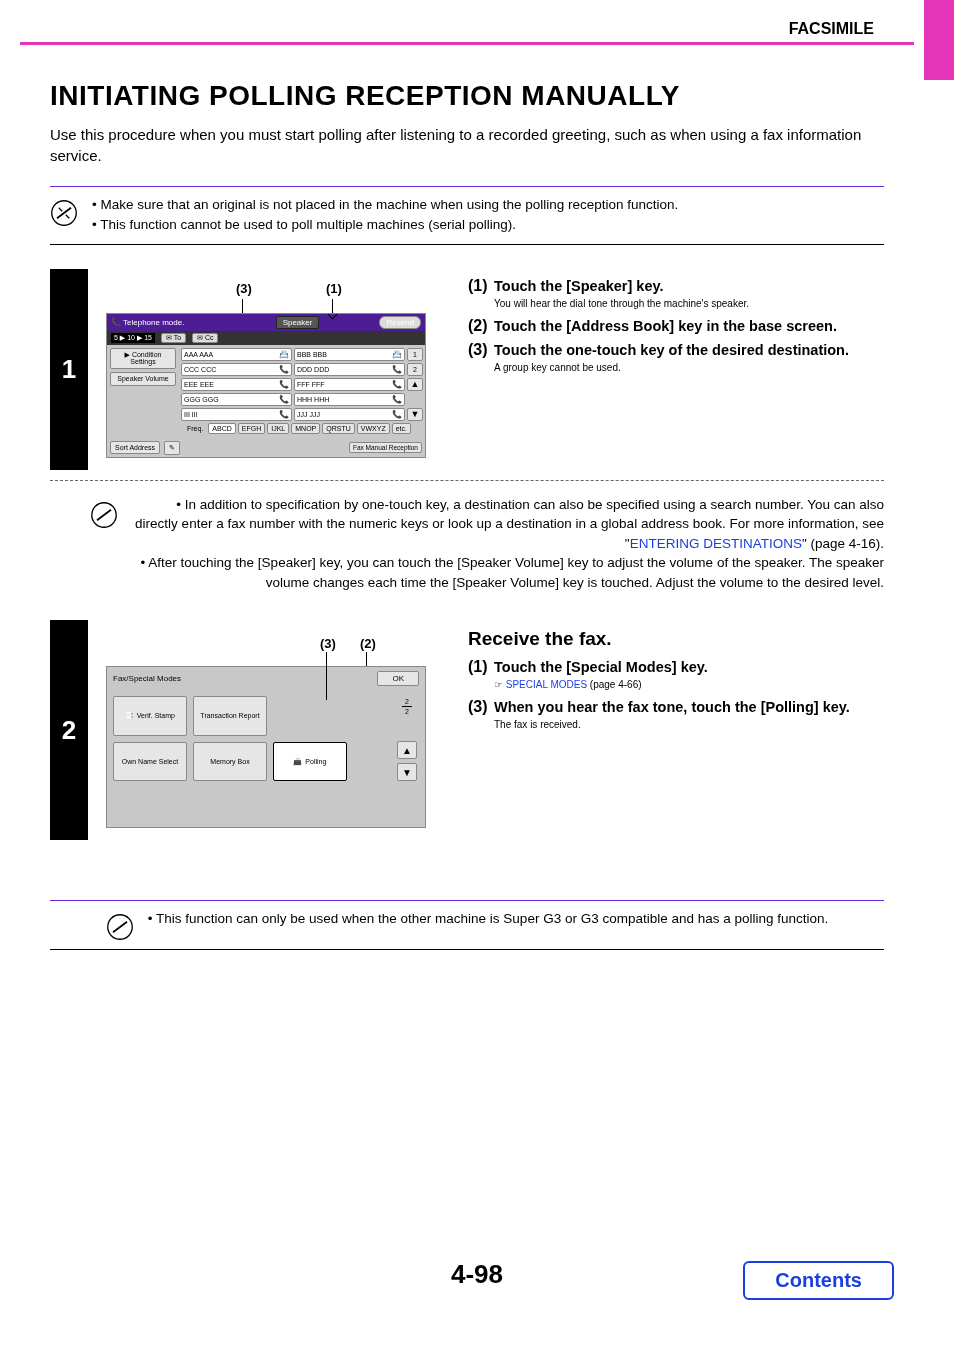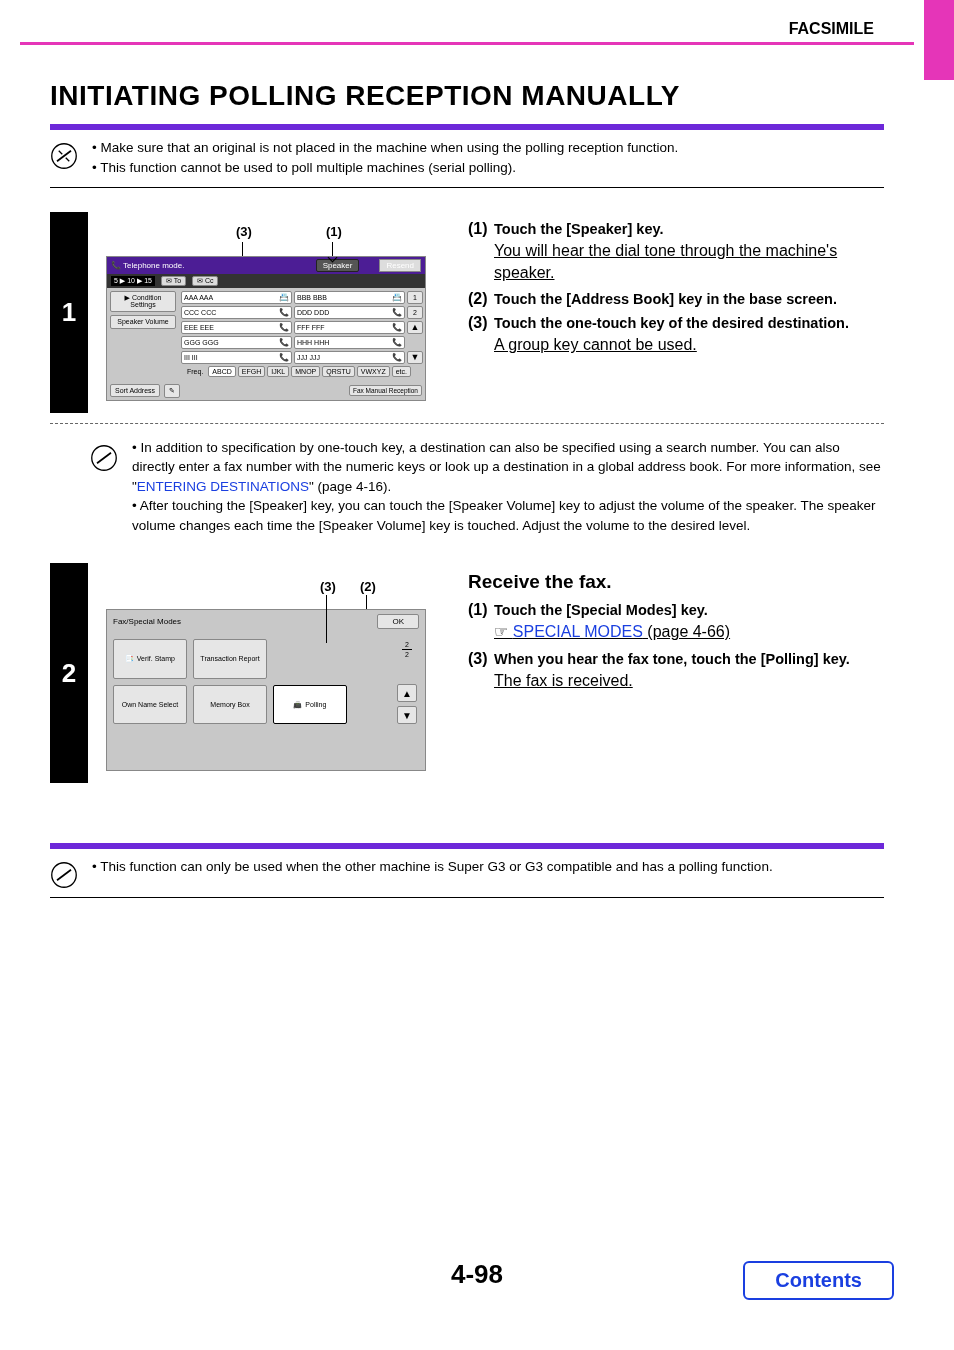--- a/index.html
+++ b/index.html
@@ -49,21 +49,21 @@
     font-weight: bold;
     letter-spacing: 0.5px;
     margin-bottom: 12px;
   }
   p.intro {
     font-size: 15px;
     line-height: 1.4;
     margin-bottom: 20px;
   }
   .note-box {
-    border-top: 6px solid #6d28d9;
+    border-top: 1px solid #6d28d9;
     border-bottom: 1px solid #000;
     padding: 8px 0 8px 0;
     display: flex;
     align-items: flex-start;
     gap: 14px;
     font-size: 13.5px;
     line-height: 1.5;
   }
   .note-icon {
     width: 28px;
@@ -98,28 +98,29 @@
   .step-text-col {
     flex: 1;
     padding: 8px 0 8px 10px;
   }
   .step-heading {
     font-size: 19px;
     font-weight: bold;
     margin-bottom: 8px;
   }
   .step-sub { font-size: 14.5px; font-weight: bold; margin-top:6px;}
-  .step-body { font-size: 16px; margin-top: 2px; line-height:1.4;text-decoration:underline; }
+  .step-body { font-size: 10px; margin-top: 2px; line-height:1.4; }
   ol.step-list { list-style: none; counter-reset: s; }
   ol.step-list > li { margin-bottom: 6px; }
   ol.step-list > li .num { font-weight: bold; display:inline-block; width:26px;}
   .dashed { border:none; border-top:1px dashed #666; margin:10px 0 8px 0;}
   .inner-note {
     display:flex; gap:14px; font-size:13.5px; line-height:1.45;
     padding: 6px 0 0 40px;
+    text-align: right;
   }
   .inner-note .note-icon { margin-top:6px;}
   .link { color:#1a3fe0; }
   .page-num {
     position:absolute;
     bottom:60px; left:0; right:0;
     text-align:center;
     font-size:26px; font-weight:bold;
   }
   .contents-btn {
@@ -145,21 +146,21 @@
   .panel1 {
     border:1px solid #888; width:320px;
     font-size:8px;
   }
   .p1-titlebar {
     background:#4c1d95; color:#fff; padding:2px 4px;
     display:flex; justify-content:space-between; align-items:center;
   }
   .p1-titlebar .right-btns { display:flex; gap:20px;}
   .p1-btn-dark { background:#555; color:#fff; border:1px solid #222; padding:1px 6px; border-radius:2px; font-size:8px;}
-  .p1-btn-light { background:#ddd; border:1px solid #888; padding:1px 6px; border-radius:0; font-size:8px;}
+  .p1-btn-light { background:#ddd; border:1px solid #888; padding:1px 6px; border-radius:6px; font-size:8px;margin-left:40px;}
   .p1-row2 {
     background:#333; padding:2px 4px; display:flex; gap:6px; align-items:center;
   }
   .rng { background:#000; color:#fff; font-size:7px; padding:1px 3px;}
   .mini { background:#ddd; border:1px solid #888; padding:0 4px; font-size:7px; border-radius:2px;}
   .p1-body { display:flex; background:#c8c8c8; }
   .p1-left { width:72px; padding:3px; display:flex; flex-direction:column; gap:3px;}
   .side-btn { background:#e6e6e6; border:1px solid #888; font-size:7px; text-align:center; padding:2px 1px; border-radius:2px; line-height:1.1;}
   .p1-mid { flex:1; padding:3px 2px;}
   .addr-grid { display:grid; grid-template-columns: 1fr 1fr 16px; gap:2px 2px;}
@@ -211,20 +212,21 @@
 <div class="side-tab"></div>
 
 <div class="header-area">
   <div class="facsimile">FACSIMILE</div>
   <div class="magenta-rule"></div>
 </div>
 
 <div class="main-content">
 
   <h1 class="page-title">INITIATING POLLING RECEPTION MANUALLY</h1>
+  <p class="intro">Use this procedure when you must start polling after listening to a recorded greeting, such as when using a fax information service.</p>
 
   <div class="note-box">
     <div class="note-icon">
       <svg viewBox="0 0 32 32">
           <circle cx="16" cy="16" r="14" fill="none" stroke="#000" stroke-width="1.5"></circle>
           <path d="M8 22 L24 10" stroke="#000" stroke-width="2"></path>
           <path d="M10 10 L14 14 M18 18 L22 22" stroke="#000" stroke-width="1.5"></path>
         </svg>
     </div>
     <ul class="note-list">
@@ -415,21 +417,21 @@
       <div class="step-heading">Receive the fax.</div>
       <ol class="step-list">
         <li><span class="num">(1)</span><span class="step-sub">Touch the [Special Modes] key.</span>
           <div class="step-body" style="padding-left:26px;"><span>☞ </span><span class="link">SPECIAL MODES</span><span> (page 4-66)</span></div></li>
         <li><span class="num">(3)</span><span class="step-sub">When you hear the fax tone, touch the [Polling] key.</span>
           <div class="step-body" style="padding-left:26px;">The fax is received.</div></li>
       </ol>
     </div>
   </div>
 
-  <div class="note-box" style="margin-top:60px;">
+  <div class="note-box" style="margin-top:60px;justify-content:center;">
     <div class="note-icon">
       <svg viewBox="0 0 32 32">
           <circle cx="16" cy="16" r="14" fill="none" stroke="#000" stroke-width="1.5"></circle>
           <path d="M8 22 L24 10" stroke="#000" stroke-width="2"></path>
         </svg>
     </div>
     <ul class="note-list">
       <li>This function can only be used when the other machine is Super G3 or G3 compatible and has a polling function.</li>
     </ul>
   </div>

